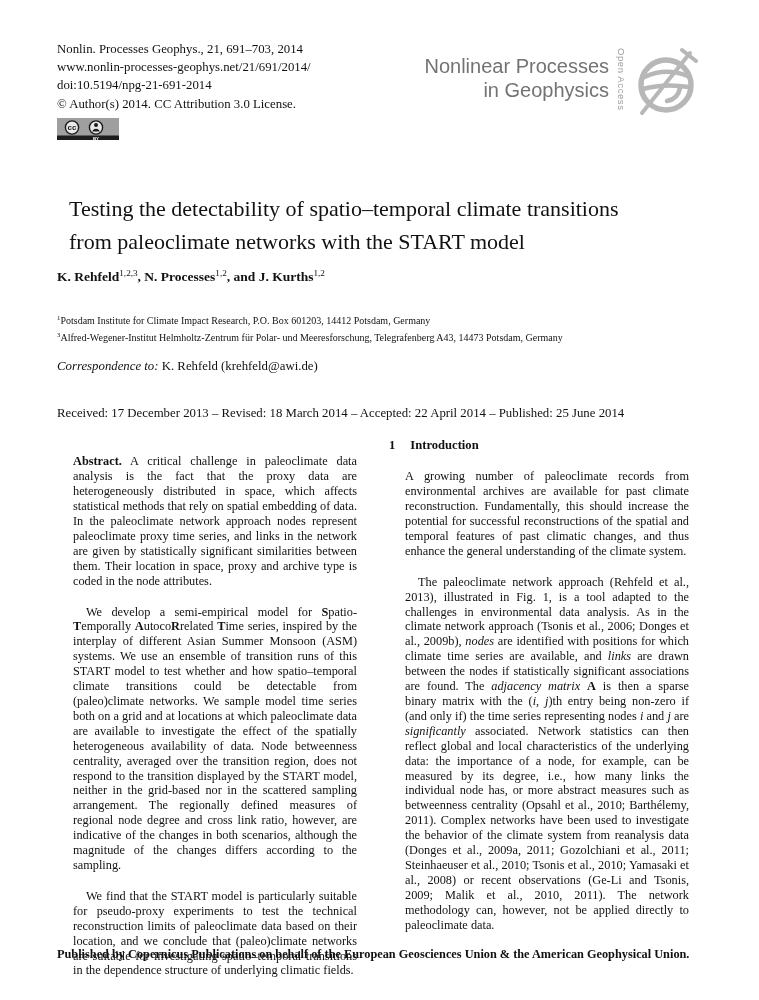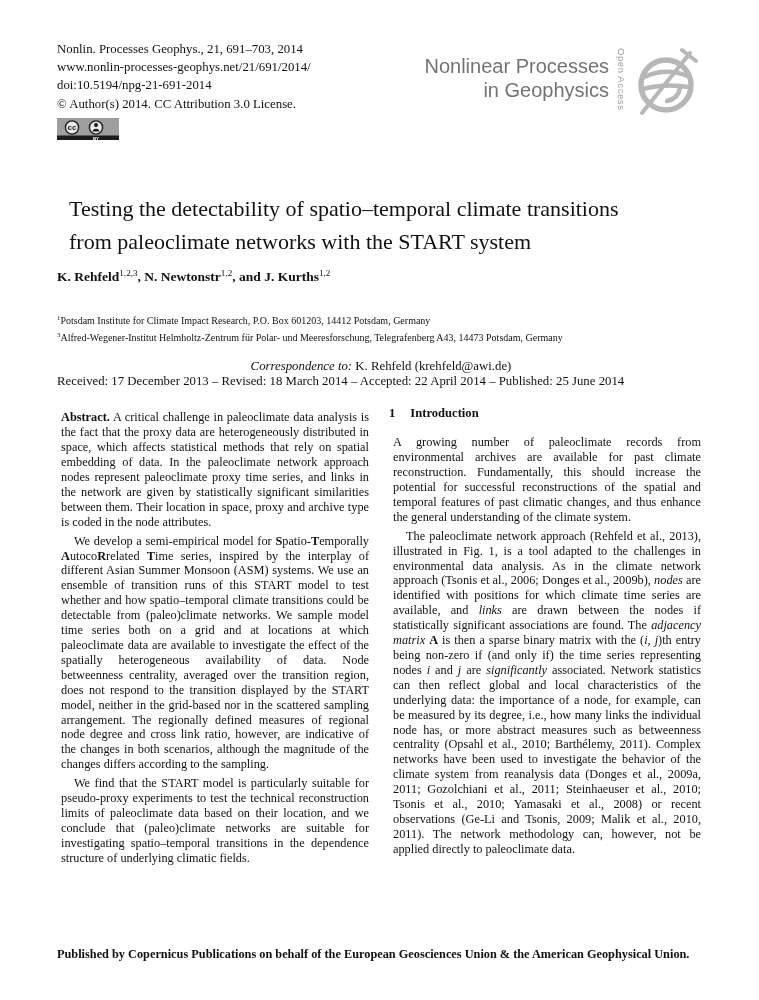--- a/index.html
+++ b/index.html
@@ -45,27 +45,27 @@
 
   
   .title {
     margin-top: 52px;
     font-size: 22px; font-weight: normal; line-height: 33px;
     white-space: nowrap;
     margin-left: 12px;
   }
   .authors { margin-top: 11px; font-size: 13.5px; }
   .affiliations { margin-top: 28px; font-size: 10px; line-height: 16.8px; max-width: 562px; }
-  .correspondence { margin-top: 13px; font-size: 12.8px; text-align: center; }
-  .dates { margin-top: 0; font-size: 12.8px; }
+  .correspondence { margin-top: 13px; font-size: 12.8px; }
+  .dates { margin-top: 32px; font-size: 12.8px; }
 
   
   .columns { display: flex; gap: 16px; margin-top: 17px; }
   .col { width: 316px; font-size: 12.3px; line-height: 14.9px; text-align: justify; hyphens: auto; }
-  .col p { margin: 4px; }
+  .col p { margin: 16px; }
   p.indent { text-indent: 13px; }
   .sec-heading { font-weight: bold; font-size: 12.6px; margin: 0 0 14px 0; text-align: left; }
   .sec-heading .num { display: inline-block; margin-right: 15px; }
 
   
   .footer {
     position: absolute; left: 57px; right: 54px; top: 947px;
     font-weight: bold; font-size: 12.3px;
     white-space: nowrap;
   }
@@ -111,24 +111,24 @@
           <path d="M15.5 35 Q37 25 58.5 34" stroke-width="4.5"></path>
           <path d="M14 47 Q35 41 60 45" stroke-width="4.5"></path>
           <path d="M38 59 q11 -2 13 -13" stroke-width="4.5"></path>
         </g>
       </svg>
     </div>
   </div>
 
   <div class="title">
     <span style="display:block">Testing the detectability of spatio–temporal climate transitions</span>
-    <span style="display:block">from paleoclimate networks with the START system</span>
+    <span style="display:block">from paleoclimate networks with the START model</span>
   </div>
 
-  <div class="authors"><span class="b">K. Rehfeld</span><sup>1,2,3</sup><span class="b">, </span><span class="b">N. Newtonstr</span><sup>1,2</sup><span class="b">, and </span><span class="b">J. Kurths</span><sup>1,2</sup></div>
+  <div class="authors"><span class="b">K. Rehfeld</span><sup>1,2,3</sup><span class="b">, </span><span class="b">N. Processes</span><sup>1,2</sup><span class="b">, and </span><span class="b">J. Kurths</span><sup>1,2</sup></div>
 
   <div class="affiliations">
     <div><sup>1</sup>Potsdam Institute for Climate Impact Research, P.O. Box 601203, 14412 Potsdam, Germany</div>
     <div><sup>3</sup>Alfred-Wegener-Institut Helmholtz-Zentrum für Polar- und Meeresforschung, Telegrafenberg A43, 14473 Potsdam, Germany</div>
   </div>
 
   <div class="correspondence"><span class="i">Correspondence to:</span> K. Rehfeld (krehfeld@awi.de)</div>
 
   <div class="dates">Received: 17 December 2013 – Revised: 18 March 2014 – Accepted: 22 April 2014 – Published: 25 June 2014</div>
 

